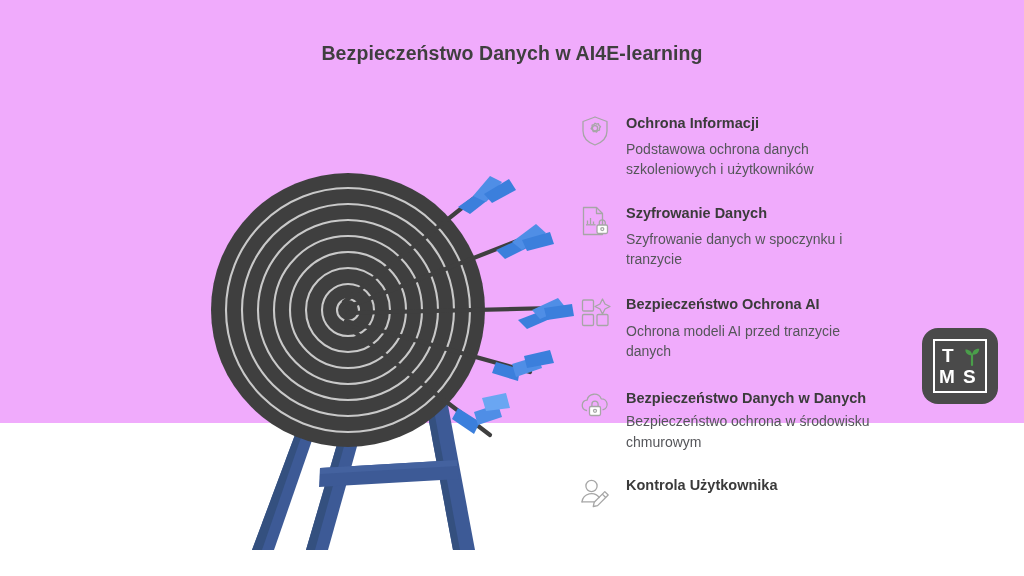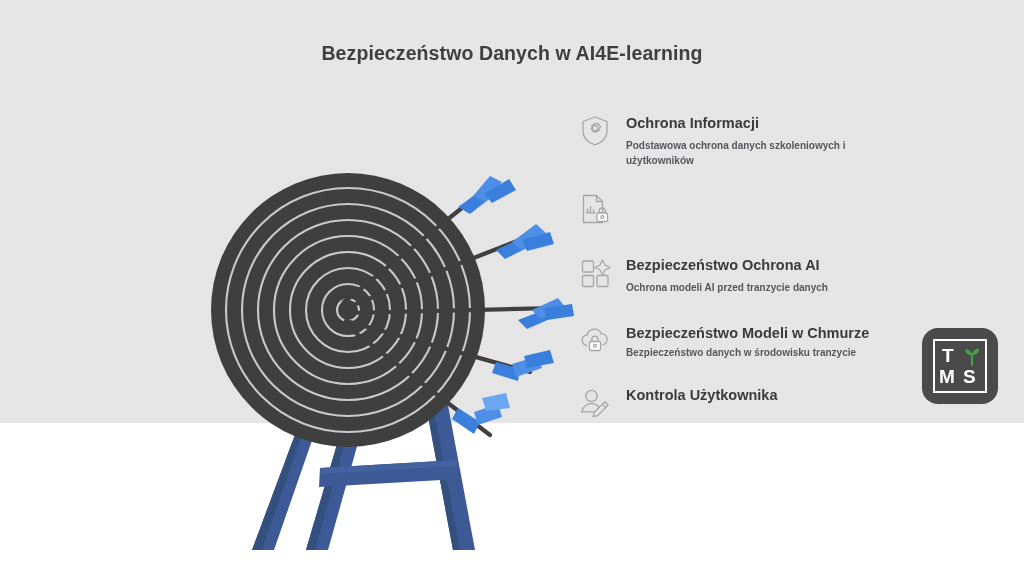--- a/index.html
+++ b/index.html
@@ -13,21 +13,21 @@
     height: 576px;
     overflow: hidden;
     font-family: "Liberation Sans", sans-serif;
     color: #3f3f3f;
     position: relative;
   }
   .slide {
     position: relative;
     width: 1024px;
     height: 423px;
-    background: #e5e5e5;
+    background: #f0abfc;
   }
 
   
   .slide-title {
     position: absolute;
     top: 42px;
     left: 0;
     width: 1024px;
     text-align: center;
     font-size: 19.5px;
@@ -80,22 +80,22 @@
     padding-top: 2px;
   }
   .feature-title {
     font-size: 14.5px;
     font-weight: bold;
     color: #3b3b3b;
     line-height: 1.25;
     margin-bottom: 7px;
   }
   .feature-desc {
-    font-size: 10px;
-    font-weight: bold;
+    font-size: 14px;
+    font-weight: normal;
     color: #55565a;
     line-height: 1.45;
   }
 
   
   .feature-item.item-0 { margin-bottom: 22px; }
   .feature-item.item-1 { margin-bottom: 24px; }
   .feature-item.item-2 { margin-bottom: 26px; }
   .feature-item.item-3 { margin-bottom: 22px; }
   .feature-item.item-3 .feature-title { margin-bottom: 4px; }
@@ -266,20 +266,24 @@
           <path d="M18.5 3.5 V9.5 H24.5" stroke-linejoin="round"></path>
           <line x1="9.5" y1="20" x2="9.5" y2="16.5"></line>
           <line x1="12.5" y1="20" x2="12.5" y2="14"></line>
           <line x1="15.5" y1="20" x2="15.5" y2="17.5"></line>
           <line x1="8" y1="20.8" x2="17.5" y2="20.8"></line>
           <rect x="19" y="21" width="10.5" height="8.5" rx="1.4" fill="#ffffff"></rect>
           <path d="M21.3 21 v-2.2 a3.0 3.0 0 0 1 6 0 V21"></path>
           <circle cx="24.3" cy="25.1" r="1.5"></circle>
         </svg>
       </div>
+      <div class="feature-text">
+        <div class="feature-title">Szyfrowanie Danych</div>
+        <div class="feature-desc">Szyfrowanie danych w spoczynku i tranzycie</div>
+      </div>
     </div>
 
     <div class="feature-item item-2">
       <div class="feature-icon">
         <svg viewBox="0 0 34 34" xmlns="http://www.w3.org/2000/svg" fill="none" stroke="#a6a6a6" stroke-width="1.3">
           <rect x="4.5" y="5" width="11" height="11" rx="1.3"></rect>
           <rect x="4.5" y="19.5" width="11" height="11" rx="1.3"></rect>
           <rect x="19" y="19.5" width="11" height="11" rx="1.3"></rect>
           <path d="M24.5 4 L27 9 L32 11.5 L27 14 L24.5 19 L22 14 L17 11.5 L22 9 Z" stroke-linejoin="round"></path>
         </svg>
@@ -293,22 +297,22 @@
     <div class="feature-item item-3">
       <div class="feature-icon">
         <svg viewBox="0 0 34 34" xmlns="http://www.w3.org/2000/svg" fill="none" stroke="#a6a6a6" stroke-width="1.3">
           <path d="M8.5 21.5 a5.2 5.2 0 0 1 0.6 -10.3 a7.4 7.4 0 0 1 14.1 -1.4 a5.6 5.6 0 0 1 2.1 10.9 H25" stroke-linejoin="round" stroke-linecap="round"></path>
           <rect x="11.5" y="17.5" width="11" height="9" rx="1.4" fill="#ffffff"></rect>
           <path d="M13.9 17.5 v-2.3 a3.1 3.1 0 0 1 6.2 0 V17.5"></path>
           <circle cx="17" cy="21.8" r="1.5"></circle>
         </svg>
       </div>
       <div class="feature-text">
-        <div class="feature-title">Bezpieczeństwo Modeli w Chmurze</div>
-        <div class="feature-desc">Bezpieczeństwo danych w środowisku tranzycie</div>
+        <div class="feature-title">Bezpieczeństwo Danych w Danych</div>
+        <div class="feature-desc">Bezpieczeństwo ochrona w środowisku chmurowym</div>
       </div>
     </div>
 
     <div class="feature-item item-4">
       <div class="feature-icon">
         <svg viewBox="0 0 34 34" xmlns="http://www.w3.org/2000/svg" fill="none" stroke="#a6a6a6" stroke-width="1.3">
           <circle cx="13.5" cy="10" r="5.6"></circle>
           <path d="M4 25.8 a9.6 9.6 0 0 1 17.2 -4.3" stroke-linecap="round"></path>
           <line x1="4" y1="25.9" x2="16" y2="25.9" stroke-linecap="round"></line>
           <path d="M26.8 15.6 l3.4 3.4 l-10.6 10.6 l-4.3 0.9 l0.9 -4.3 Z" stroke-linejoin="round"></path>

